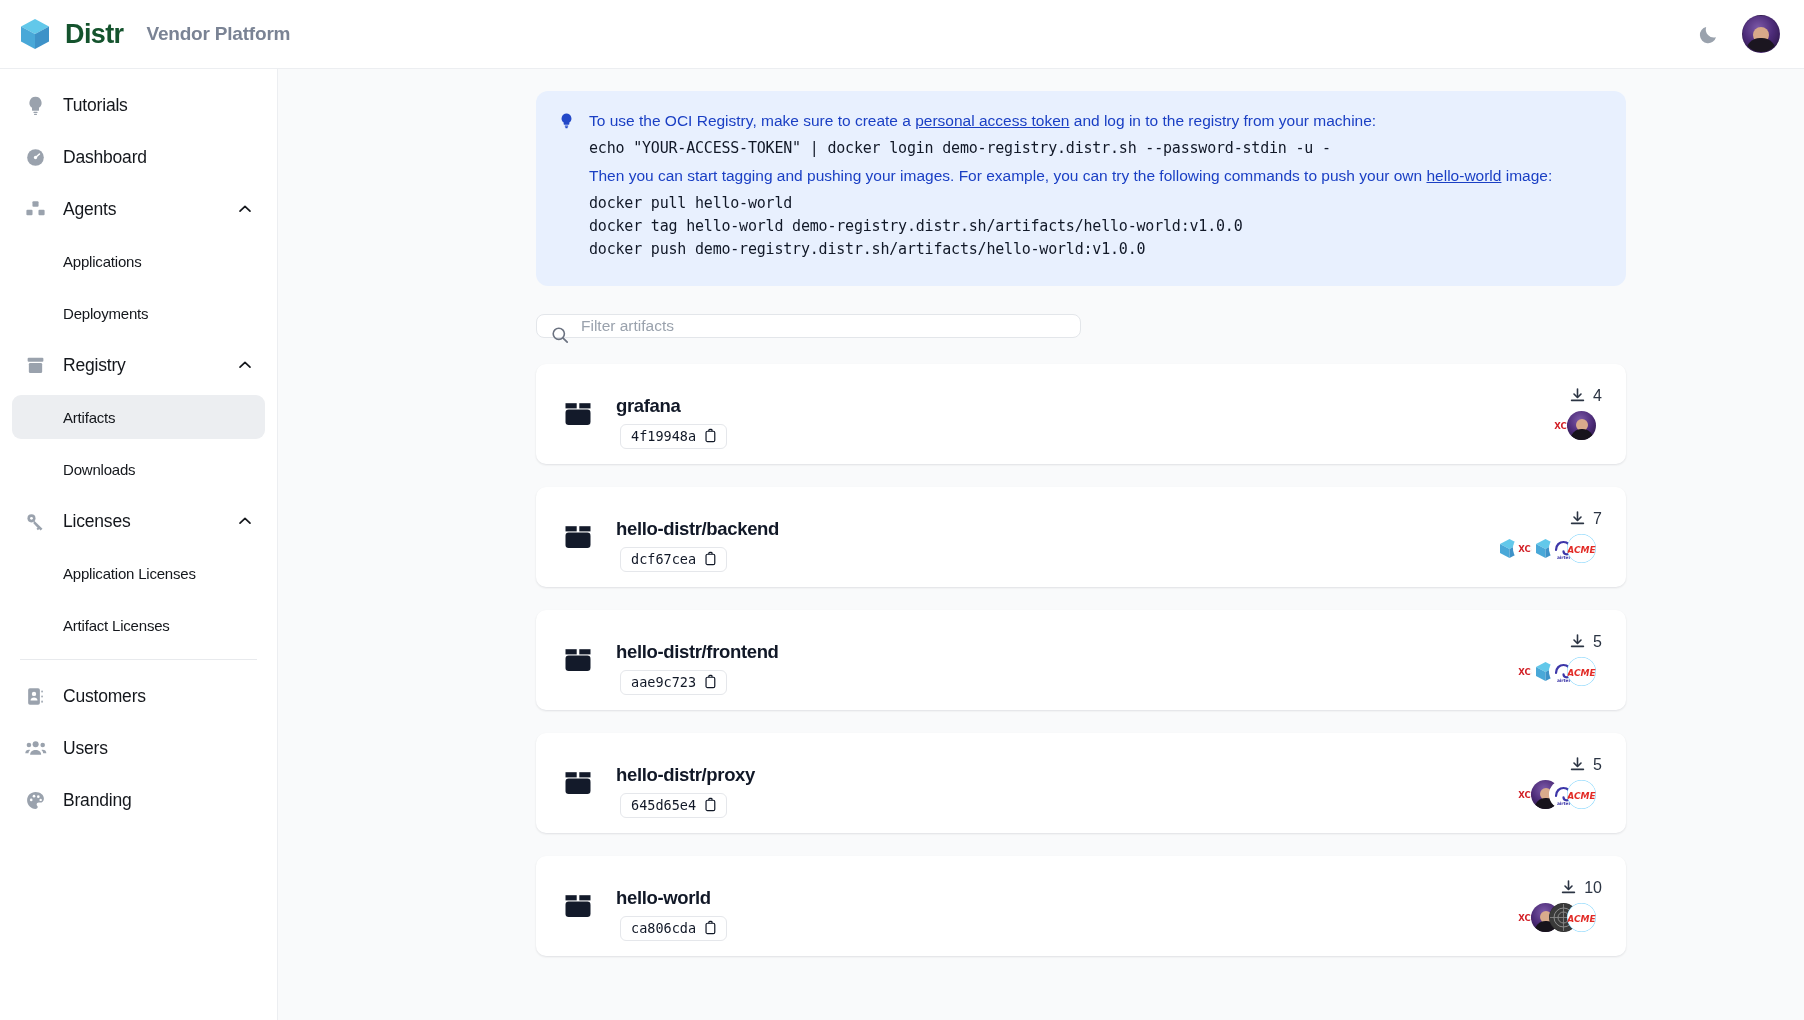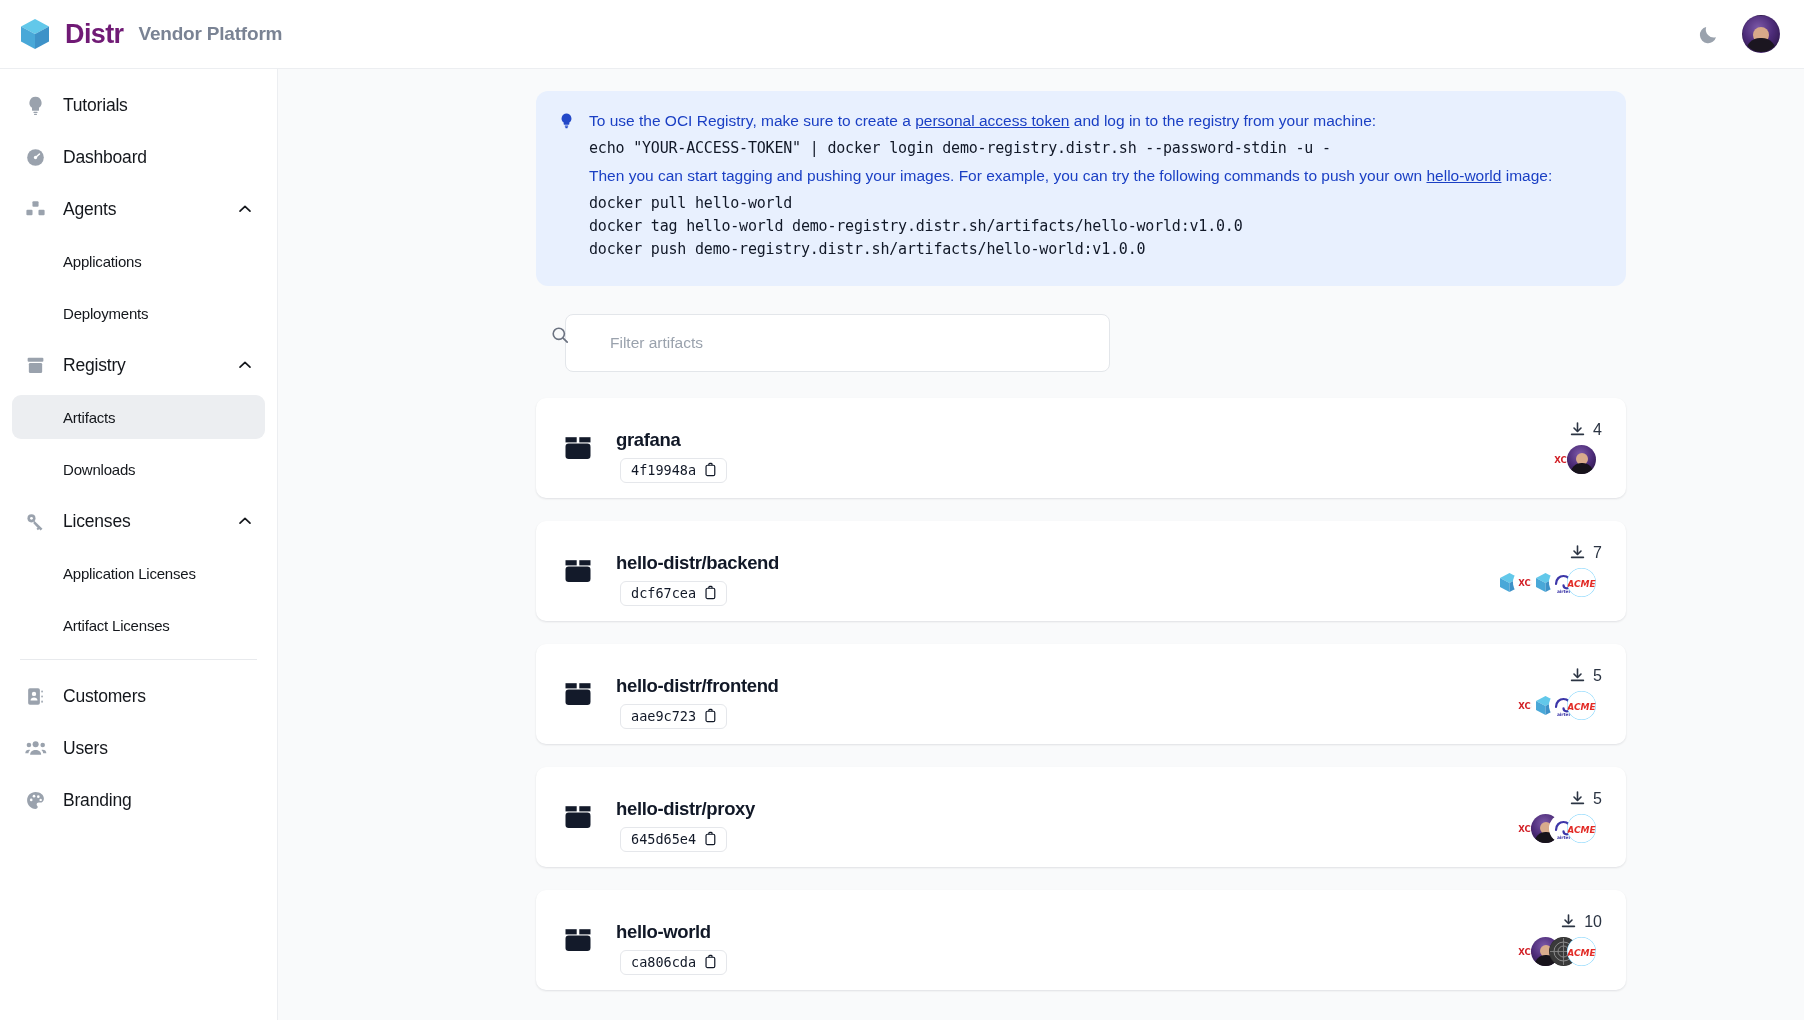--- a/index.html
+++ b/index.html
@@ -21,29 +21,29 @@
     display: flex;
     align-items: center;
     padding: 0 24px 0 18px;
     position: relative;
   }
   .brand { display: flex; align-items: center; gap: 13px; }
   .logo-cube { width: 34px; height: 34px; position: relative; display:block; }
   .brand-name {
     font-size: 27px;
     font-weight: 700;
-    color: #701a75;
+    color: #14532d;
     letter-spacing: -0.6px;
   }
   .brand-sub {
     font-size: 19px;
     font-weight: 700;
     color: #7a8394;
     letter-spacing: -0.2px;
-    margin-left: 2px;
+    margin-left: 10px;
   }
   .topbar-right {
     margin-left: auto;
     display: flex;
     align-items: center;
     gap: 22px;
   }
   .moon-icon { width: 22px; height: 22px; display:block; cursor: pointer; }
   .avatar-top {
     width: 38px; height: 38px; border-radius: 50%;
@@ -137,30 +137,29 @@
     letter-spacing: -0.2px;
     white-space: pre;
     line-height: 1.55;
   }
   .code-block { margin-top: 4px; }
 
   
   .filter-wrap { margin-top: 28px; width: 545px; position: relative; }
   .filter-input {
     width: 100%;
-    height: 58px;
+    height: 24px;
     border: 1px solid #e3e6ea;
     border-radius: 8px;
     background: #ffffff;
     padding: 0 14px 0 44px;
     font-size: 15.5px;
     font-family: "Liberation Sans", sans-serif;
     color: #111827;
     outline: none;
-    margin-left: 29px;
   }
   .filter-input::placeholder { color: #9aa2ad; }
   .search-ico {
     position: absolute; left: 15px; top: 12px;
     width: 18px; height: 18px; pointer-events: none;
   }
 
   
   .cards { margin-top: 26px; }
   .card {

